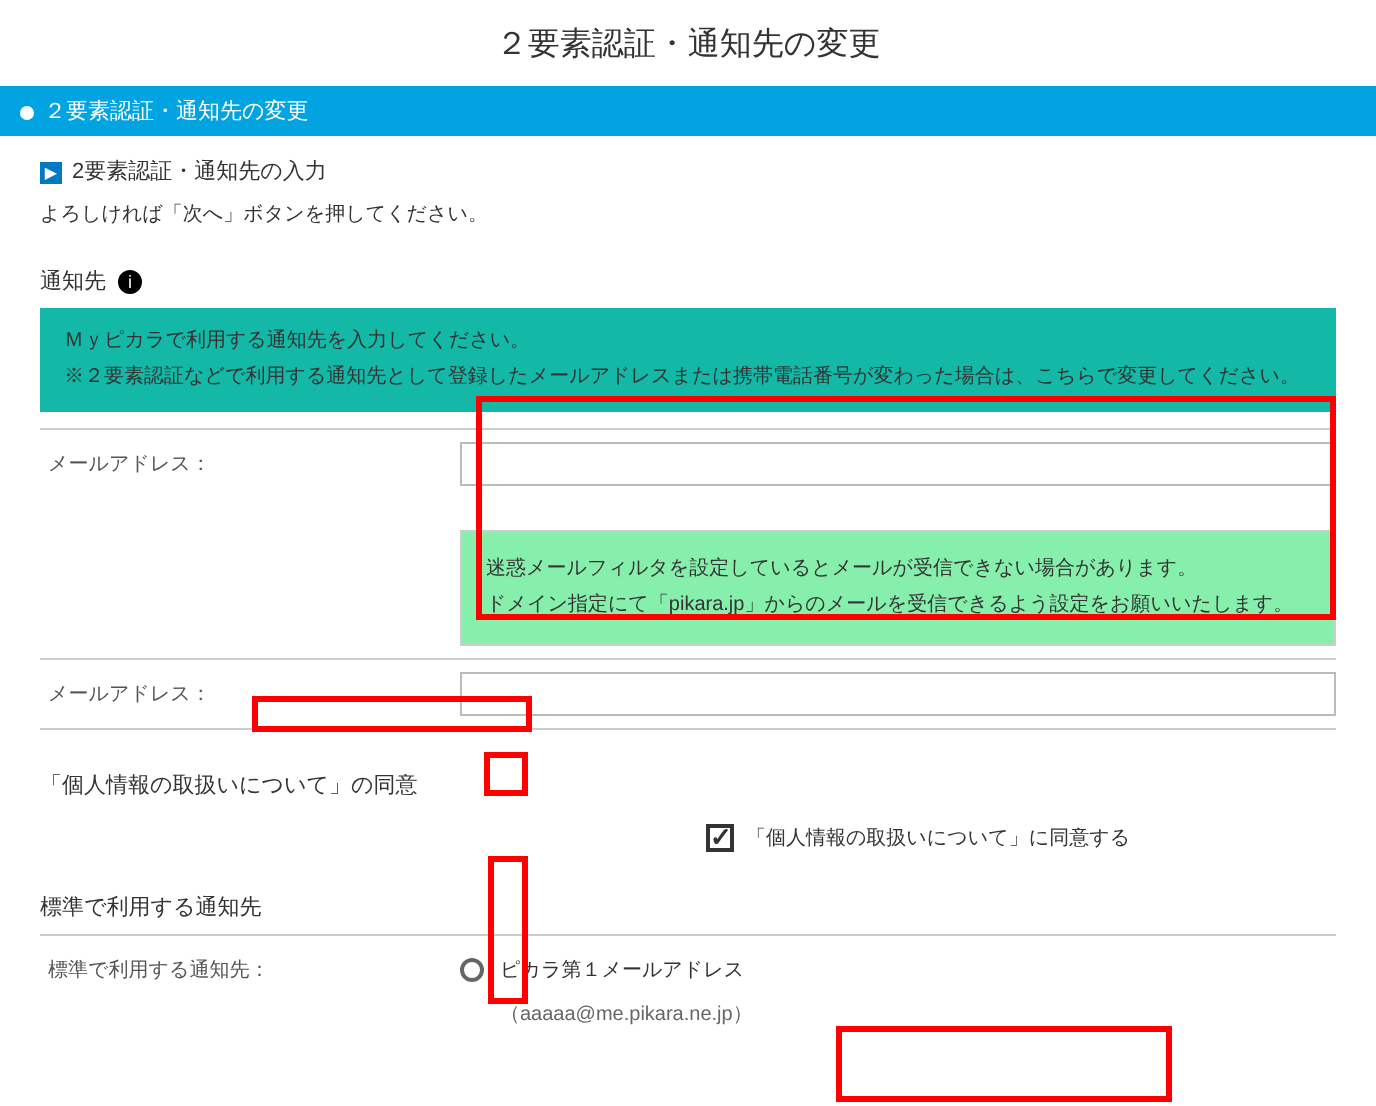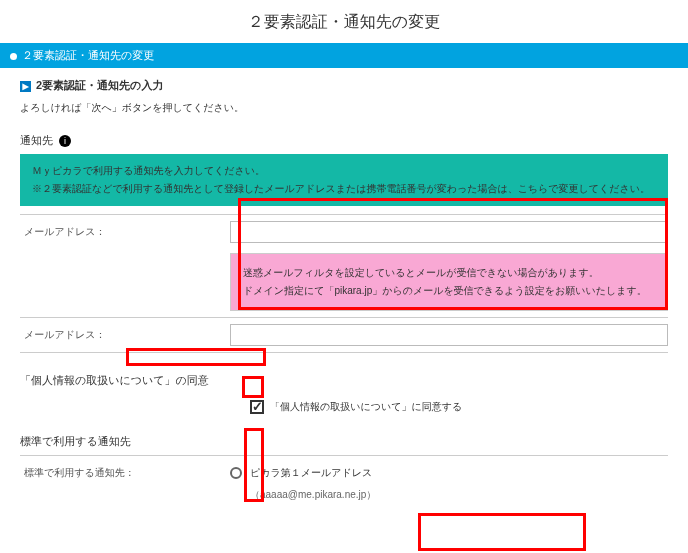--- a/index.html
+++ b/index.html
@@ -1,36 +1,36 @@
 <!DOCTYPE html>
 <html><head>
 <meta charset="utf-8">
 <style>
 *{box-sizing:border-box;margin:0;padding:0;font-family:"Hiragino Kaku Gothic Pro","Meiryo",sans-serif}
 body{background:#fff;width:688px;height:553px;overflow:hidden;font-size:11px;color:#333;position:relative}
 .page-title{text-align:center;font-size:16px;font-weight:400;padding:12px 0 10px}
 .blue-bar{background:#01a3e0;color:#fff;padding:5px 10px;font-size:11px}
 .blue-dot{display:inline-block;width:7px;height:7px;border-radius:50%;background:#fff;margin-right:5px;vertical-align:middle}
 .content{padding:0 20px}
-.section-hdr{padding:10px 0 4px;font-size:11px;font-weight:700}
+.section-hdr{padding:10px 0 4px;font-size:11px;font-weight:400}
 .section-hdr .tab-icon{display:inline-block;width:11px;height:11px;background:#0079c3;color:#fff;font-size:8px;text-align:center;line-height:11px;margin-right:5px;vertical-align:middle}
 .bodytext{font-size:10px;color:#333;line-height:1.8;padding:2px 0}
 .subhdr{font-weight:400;padding:14px 0 6px;font-size:11px}
 .info-icon{display:inline-block;width:12px;height:12px;background:#000;border-radius:50%;color:#fff;font-size:9px;text-align:center;line-height:12px;margin-left:6px}
 .grey-box{background:#14b8a6;padding:8px 12px;font-size:10px;line-height:1.8;color:#333}
 .red-box{position:absolute;border:3px solid #ff0000;pointer-events:none}
 .row{display:flex;border-top:1px solid #ccc;align-items:flex-start}
 .row-label{width:210px;padding:10px 0 10px 4px;font-size:10px;color:#555}
 .row-field{flex:1;padding:6px 0}
 input.txt{width:100%;height:22px;border:1px solid #bbb;padding:0 6px;font-size:10px}
-.notice-box{margin-top:10px;border:1px solid #ccc;background:#f9a8d4;padding:10px 12px;font-size:10px;line-height:1.8}
+.notice-box{margin-top:22px;border:1px solid #ccc;background:#86efac;padding:10px 12px;font-size:10px;line-height:1.8}
 .privacy-block{margin-top:10px}
 .privacy-line{padding:14px 0 10px;font-size:10px}
 .privacy-link{color:#0066cc;text-decoration:underline}
-.consent-line{text-align:left;padding:6px 0 6px 230px;font-size:10px}
+.consent-line{text-align:center;padding:6px 0 6px 230px;font-size:10px}
 .consent-line label{vertical-align:middle}
 .chk{display:inline-block;width:14px;height:14px;border:2px solid #333;background:#fff;margin-right:6px;vertical-align:middle;position:relative}
 .chk.checked:after{content:"✓";position:absolute;left:0;top:-3px;font-size:13px;font-weight:700;color:#333}
 .radio-group{padding-left:0}
 .radio-item{display:flex;align-items:center;padding:4px 0;font-size:10px}
 .radio{width:12px;height:12px;border:2px solid #666;border-radius:50%;margin-right:8px;background:#fff}
 </style>
 </head>
 <body>
 

